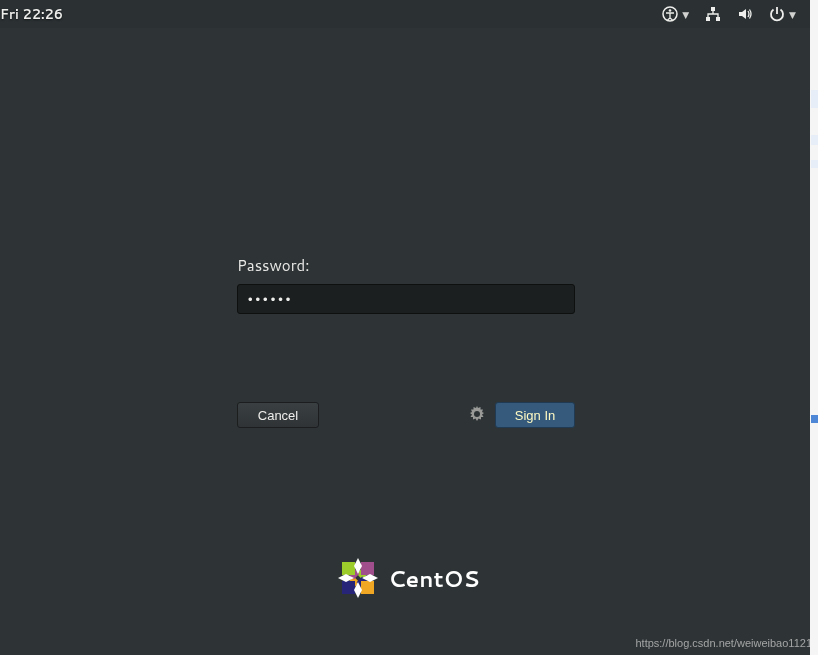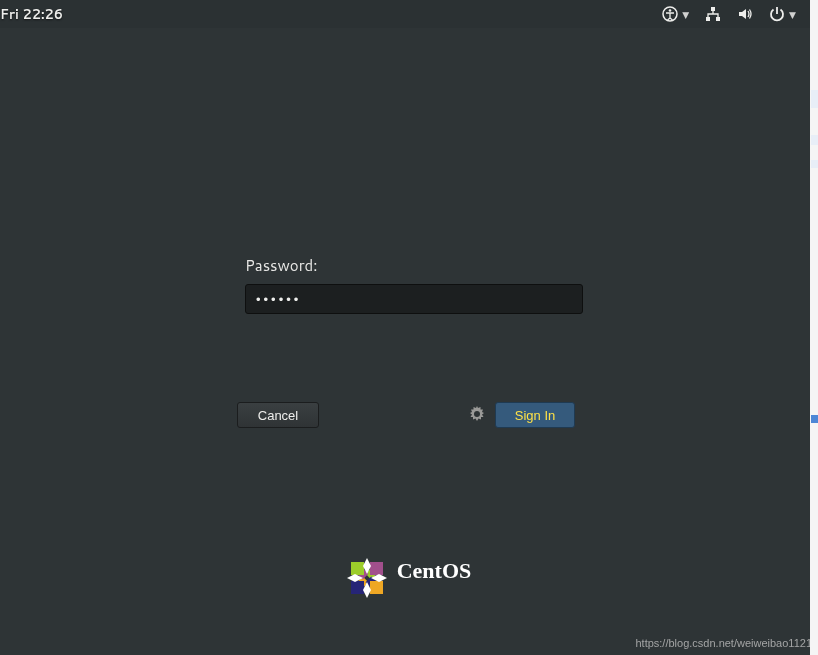--- a/index.html
+++ b/index.html
@@ -46,21 +46,20 @@
     }
     .chevron {
       font-size: 9px;
       opacity: 0.85;
     }
     .login-area {
       position: absolute;
       left: 237px;
       top: 255px;
       width: 340px;
-      margin-left: 8px;
     }
     .pw-label {
       font-size: 15px;
       color: #e8e8e6;
       margin-bottom: 8px;
       display: block;
     }
     .pw-input {
       width: 338px;
       height: 30px;
@@ -92,44 +91,43 @@
     }
     .btn-cancel {
       background: linear-gradient(#3a3f41, #2f3335);
       color: #eeeeec;
       width: 82px;
       padding: 0;
     }
     .btn-signin {
       background: #355a7c;
       border: 1px solid #1f3a52;
-      color: #fde047;
+      color: #fef9c3;
       width: 80px;
       padding: 0;
     }
     .right-group {
       display: flex;
       align-items: center;
       gap: 10px;
     }
     .gear-svg {
       width: 16px;
       height: 16px;
       fill: #9a9a98;
     }
     .branding {
       position: absolute;
       left: 0;
       right: 0;
       top: 558px;
       display: flex;
-      align-items: flex-start;
+      align-items: center;
       justify-content: center;
       gap: 10px;
-      font-family: Liberation Serif, serif;
     }
     .brand-text {
       font-size: 22px;
       font-weight: bold;
       color: #ffffff;
     }
     .watermark {
       position: absolute;
       right: 6px;
       bottom: 6px;

